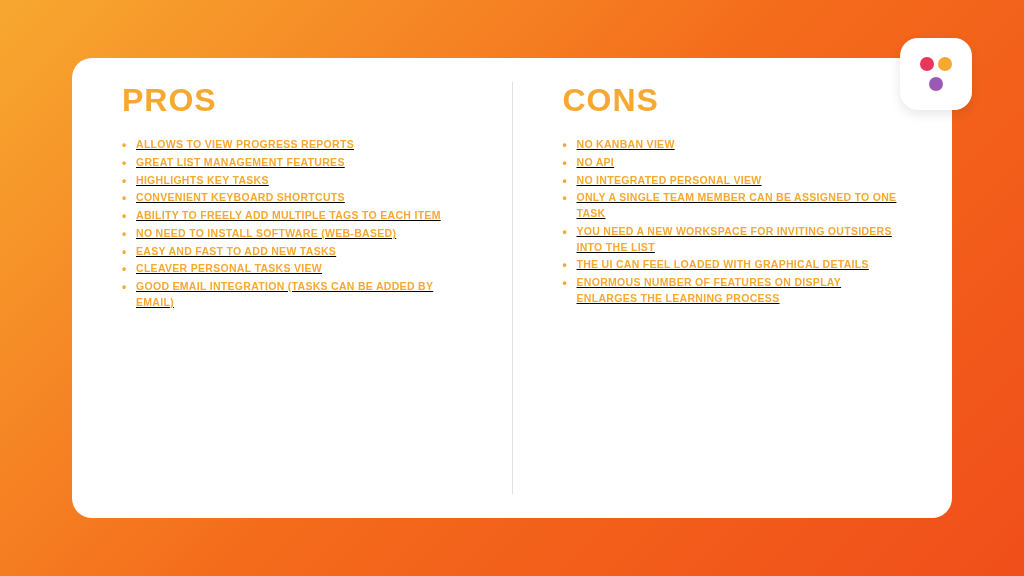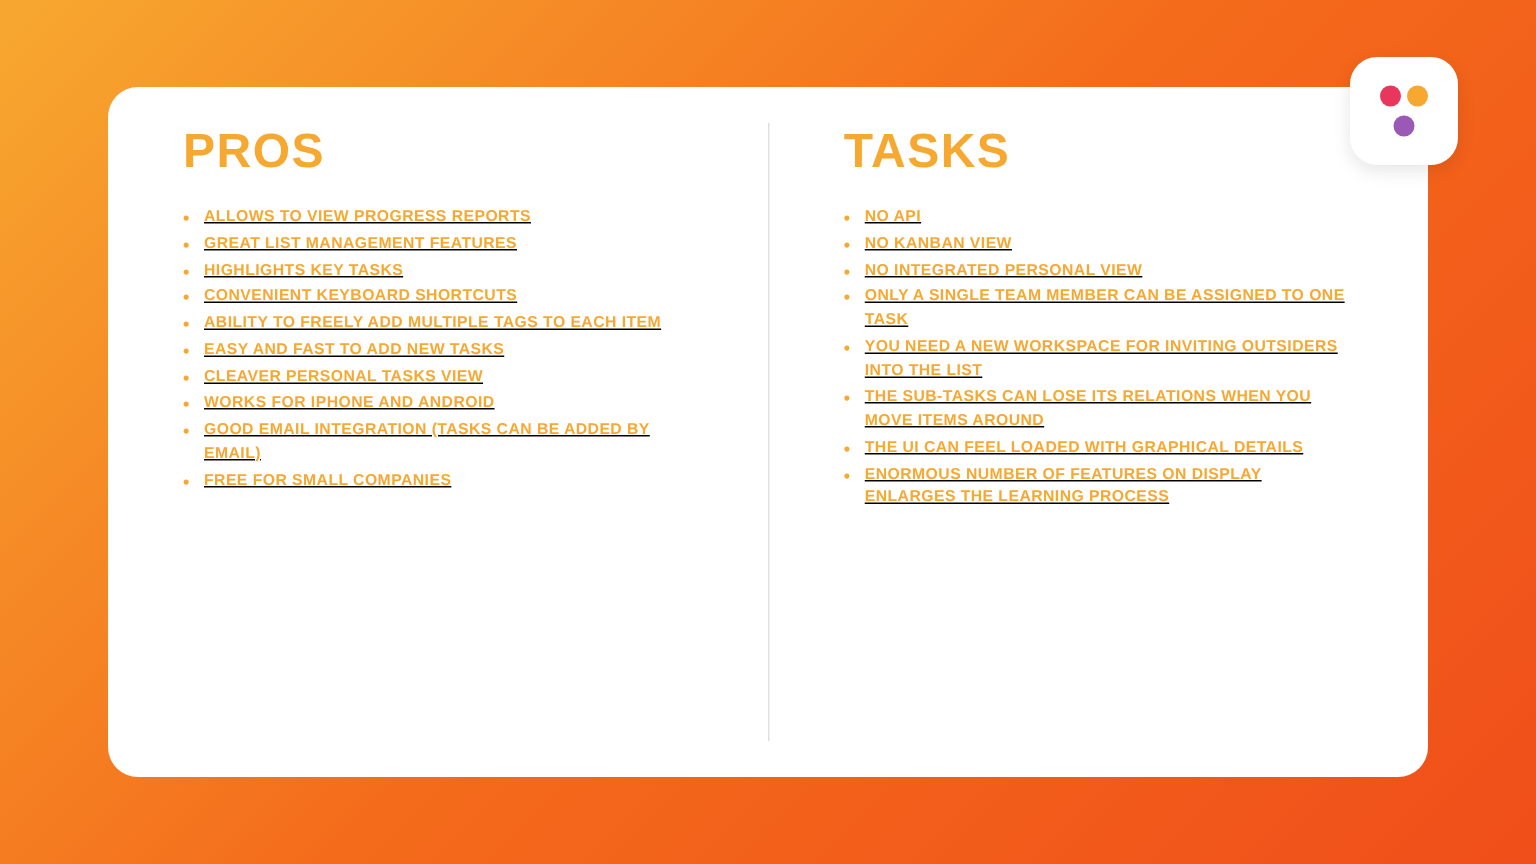--- a/index.html
+++ b/index.html
@@ -117,39 +117,37 @@
   <div class="card">
 
     <div class="column">
       <div class="column-title">PROS</div>
       <ul class="bullet-list">
       <li>ALLOWS TO VIEW PROGRESS REPORTS</li>
           <li>GREAT LIST MANAGEMENT FEATURES</li>
           <li>HIGHLIGHTS KEY TASKS</li>
           <li>CONVENIENT KEYBOARD SHORTCUTS</li>
           <li>ABILITY TO FREELY ADD MULTIPLE TAGS TO EACH ITEM</li>
+          <li>NO NEED TO INSTALL SOFTWARE (WEB-BASED)</li>
           <li>EASY AND FAST TO ADD NEW TASKS</li>
           <li>CLEAVER PERSONAL TASKS VIEW</li>
-          <li>WORKS FOR IPHONE AND ANDROID</li>
           <li>GOOD EMAIL INTEGRATION (TASKS CAN BE ADDED BY EMAIL)</li>
-          <li>FREE FOR SMALL COMPANIES</li>
         </ul>
     </div>
 
     <div class="divider"></div>
 
     <div class="column">
-      <div class="column-title">TASKS</div>
+      <div class="column-title">CONS</div>
       <ul class="bullet-list">
-      <li>NO API</li>
-          <li>NO KANBAN VIEW</li>
+      <li>NO KANBAN VIEW</li>
+          <li>NO API</li>
           <li>NO INTEGRATED PERSONAL VIEW</li>
           <li>ONLY A SINGLE TEAM MEMBER CAN BE ASSIGNED TO ONE TASK</li>
           <li>YOU NEED A NEW WORKSPACE FOR INVITING OUTSIDERS INTO THE LIST</li>
-          <li>THE SUB-TASKS CAN LOSE ITS RELATIONS WHEN YOU MOVE ITEMS AROUND</li>
           <li>THE UI CAN FEEL LOADED WITH GRAPHICAL DETAILS</li>
           <li>ENORMOUS NUMBER OF FEATURES ON DISPLAY ENLARGES THE LEARNING PROCESS</li>
         </ul>
     </div>
   </div>
 
   <div class="logo-badge">
     <div class="logo-dots">
       <div class="dot dot-red"></div>
       <div class="dot dot-orange"></div>

